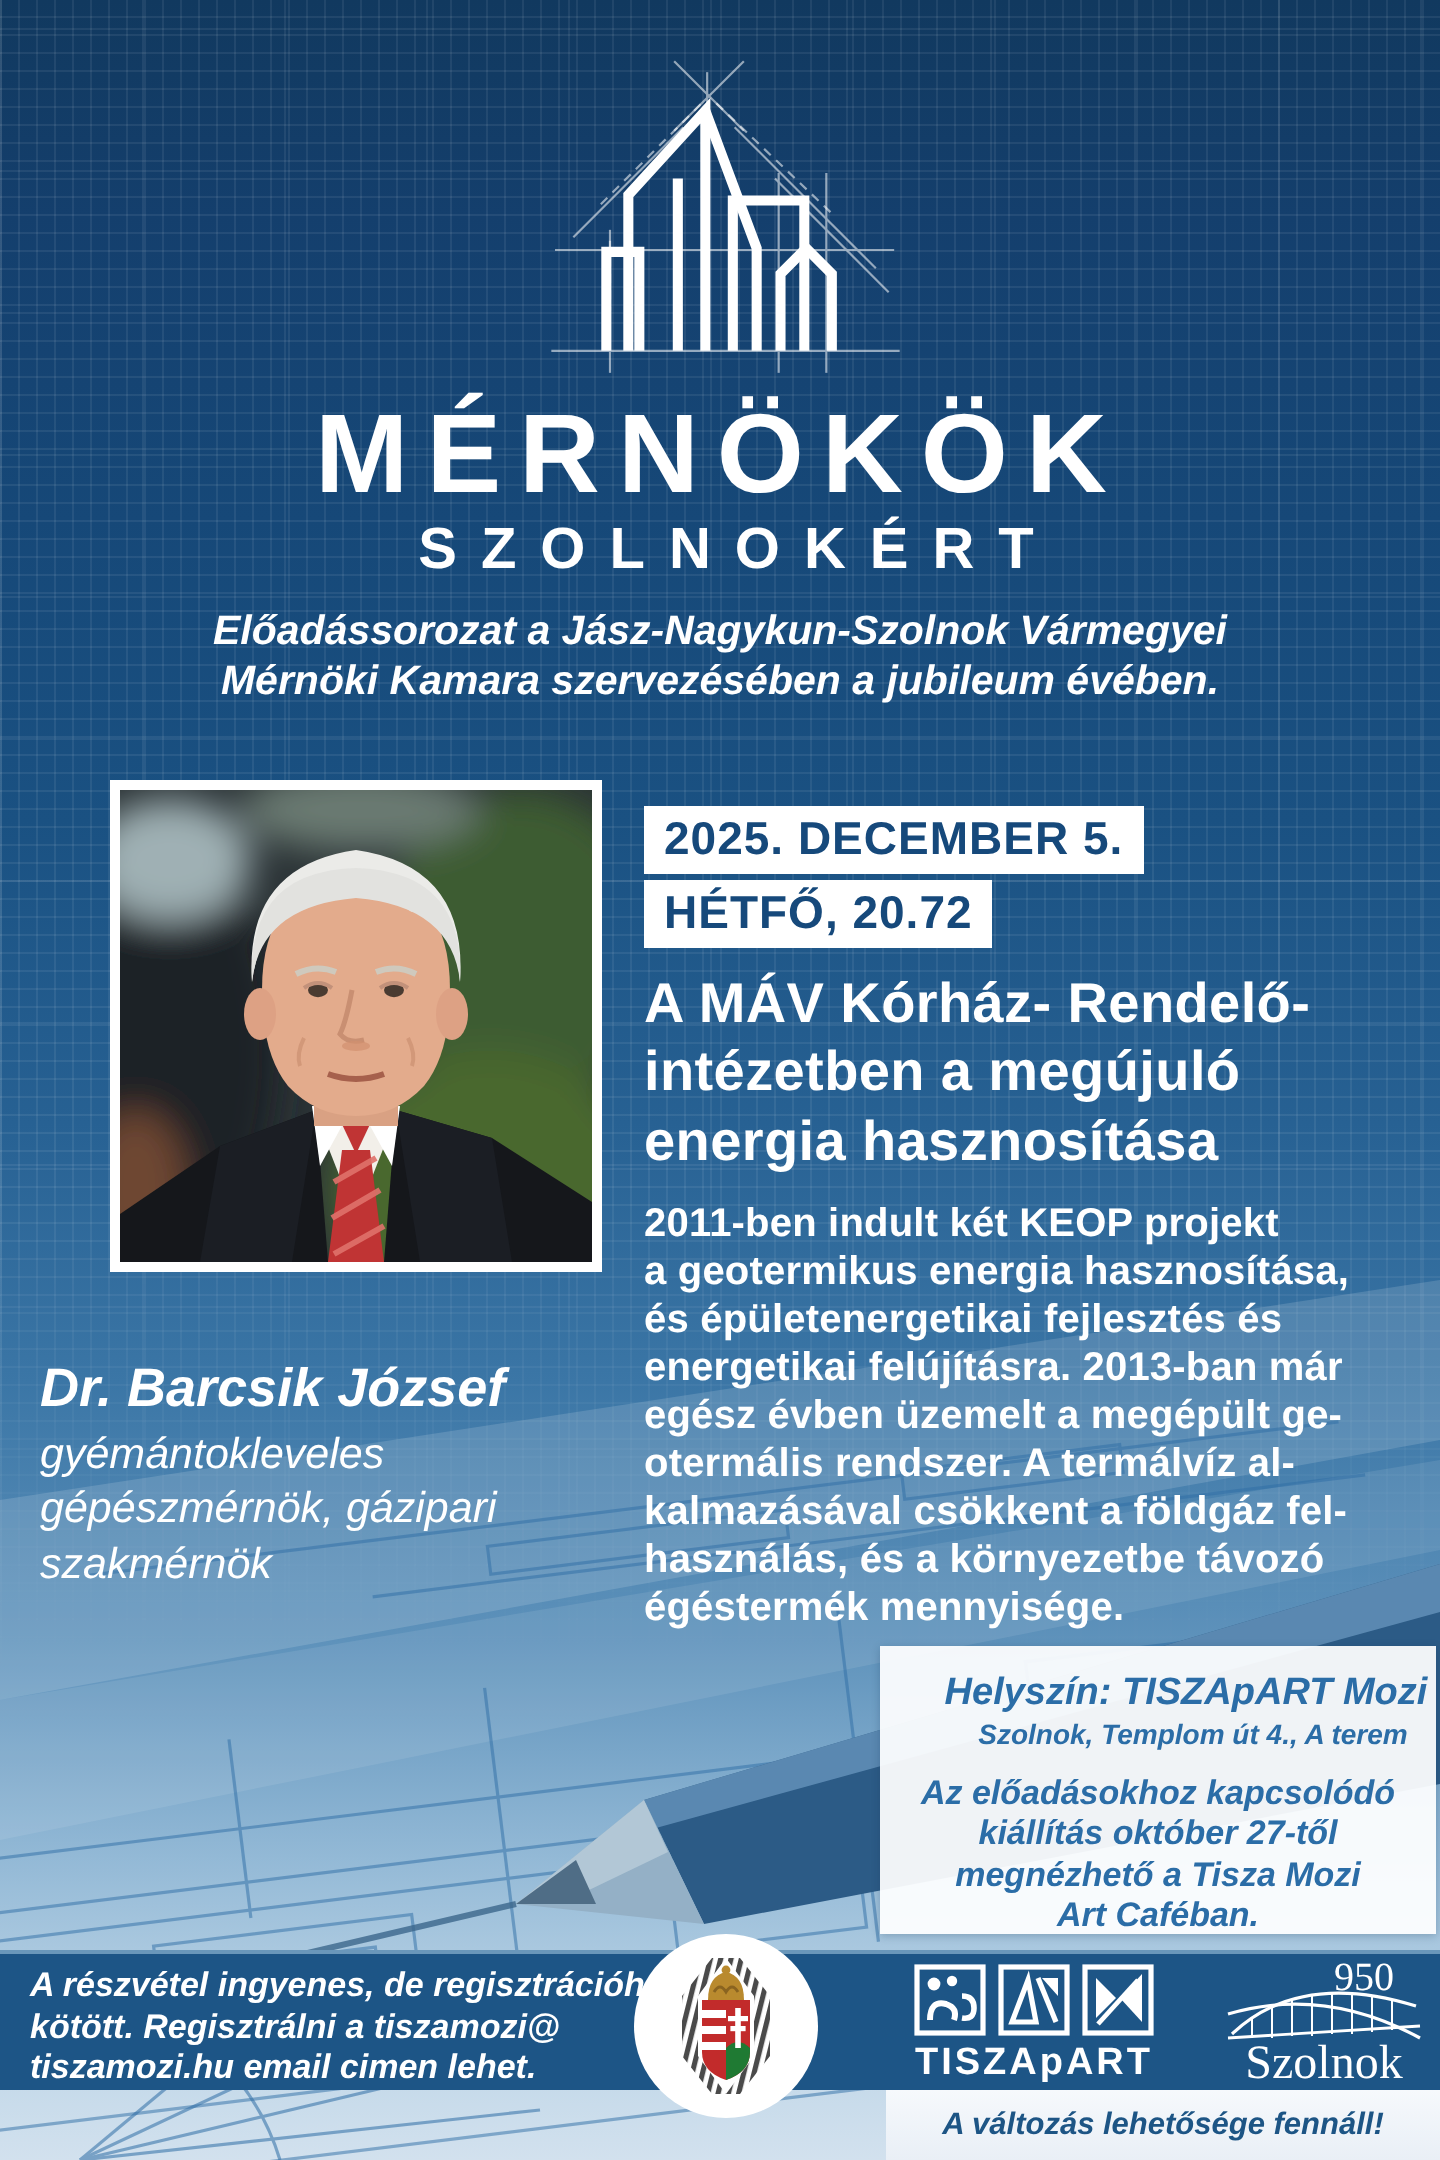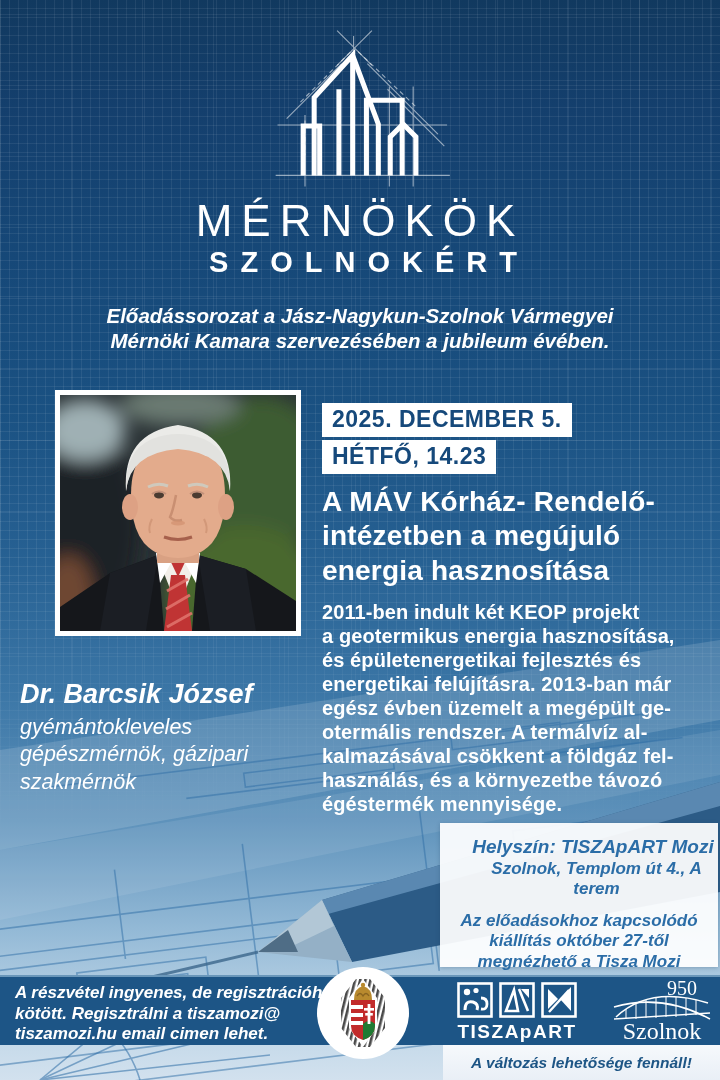--- a/index.html
+++ b/index.html
@@ -14,21 +14,21 @@
       repeating-linear-gradient(0deg, rgba(255,255,255,.07) 0 1px, transparent 1px 9px),
       repeating-linear-gradient(90deg, rgba(255,255,255,.07) 0 1px, transparent 1px 9px),
       repeating-linear-gradient(0deg, rgba(255,255,255,.07) 0 1px, transparent 1px 71px),
       repeating-linear-gradient(90deg, rgba(255,255,255,.07) 0 1px, transparent 1px 71px);
     -webkit-mask-image:linear-gradient(180deg,#000 0%,#000 55%,transparent 78%);
     mask-image:linear-gradient(180deg,#000 0%,#000 55%,transparent 78%);
   }
   .blueprint-art{position:absolute;left:0;top:600px;width:720px;height:480px;z-index:2;}
   .logo-wrap{position:absolute;left:250px;top:30px;width:220px;height:168px;z-index:3;}
   .series-title{position:absolute;left:0;top:198px;width:720px;text-align:center;z-index:3;color:#fff;}
-  .series-title .l1{font-size:44px;font-weight:400;letter-spacing:9px;line-height:1.05;}
+  .series-title .l1{font-size:56px;font-weight:700;letter-spacing:9px;line-height:1.05;}
   .series-title .l2{font-size:29px;font-weight:700;letter-spacing:12px;margin-top:2px;padding-left:18px;}
   .subtitle{
     position:absolute;left:0;top:303px;width:720px;text-align:center;z-index:3;
     color:#fff;font-size:20.5px;font-weight:700;font-style:italic;line-height:1.22;white-space:pre-line;
   }
   .photo{
     position:absolute;left:55px;top:390px;width:236px;height:236px;z-index:3;
     border:5px solid #fff;background:#2a343a;
   }
   .speaker{
@@ -46,21 +46,21 @@
   }
   .event-desc{
     color:#fff;font-size:20px;font-weight:700;line-height:1.2;margin-top:12px;white-space:pre-line;letter-spacing:.1px;
   }
   .venue-box{
     position:absolute;left:440px;top:823px;width:278px;height:144px;z-index:4;
     background:rgba(255,255,255,.93);color:#2b6da7;font-style:italic;text-align:center;
     box-shadow:0 1px 4px rgba(20,50,80,.25);
   }
   .venue-box .v1{font-size:19px;font-weight:700;margin-top:13px;margin-left:28px;}
-  .venue-box .v2{font-size:17px;font-weight:600;margin-top:1px;padding-left:35px;}
+  .venue-box .v2{font-size:14px;font-weight:600;margin-top:1px;padding-left:35px;}
   .venue-box .v3{font-size:17px;font-weight:600;line-height:1.2;margin-top:12px;white-space:pre-line;}
   .footer-band{
     position:absolute;left:0;top:975px;width:720px;height:70px;z-index:5;
     background:#1d5586;border-top:2px solid rgba(170,205,230,.55);box-sizing:border-box;
   }
   .reg-note{
     position:absolute;left:15px;top:6px;color:#fff;font-style:italic;font-weight:600;
     font-size:17px;line-height:1.22;white-space:pre-line;
   }
   .chamber-logo{position:absolute;left:316px;top:-11px;width:94px;height:94px;}
@@ -219,21 +219,21 @@
 
   <div class="speaker">
     <div class="name">Dr. Barcsik József</div>
     <div class="titles">gyémántokleveles
 gépészmérnök, gázipari
 szakmérnök</div>
   </div>
 
   <div class="right-col">
     <div><span class="badge">2025. DECEMBER 5.</span></div>
-    <div><span class="badge">HÉTFŐ, 14.23</span></div>
+    <div><span class="badge">HÉTFŐ, 20.72</span></div>
     <div class="event-title">A MÁV Kórház- Rendelő-
 intézetben a megújuló
 energia hasznosítása</div>
     <div class="event-desc">2011-ben indult két KEOP projekt
 a geotermikus energia hasznosítása,
 és épületenergetikai fejlesztés és
 energetikai felújításra. 2013-ban már
 egész évben üzemelt a megépült ge-
 otermális rendszer. A termálvíz al-
 kalmazásával csökkent a földgáz fel-

